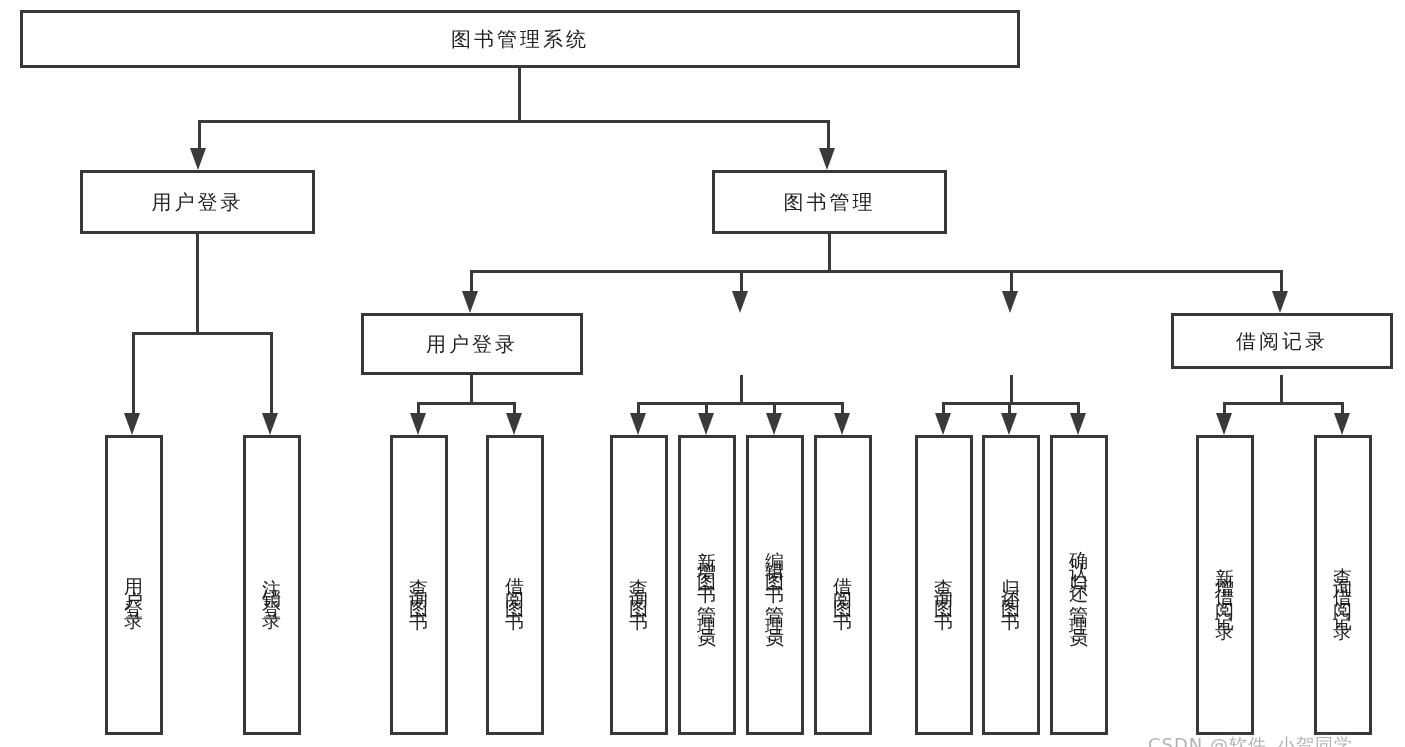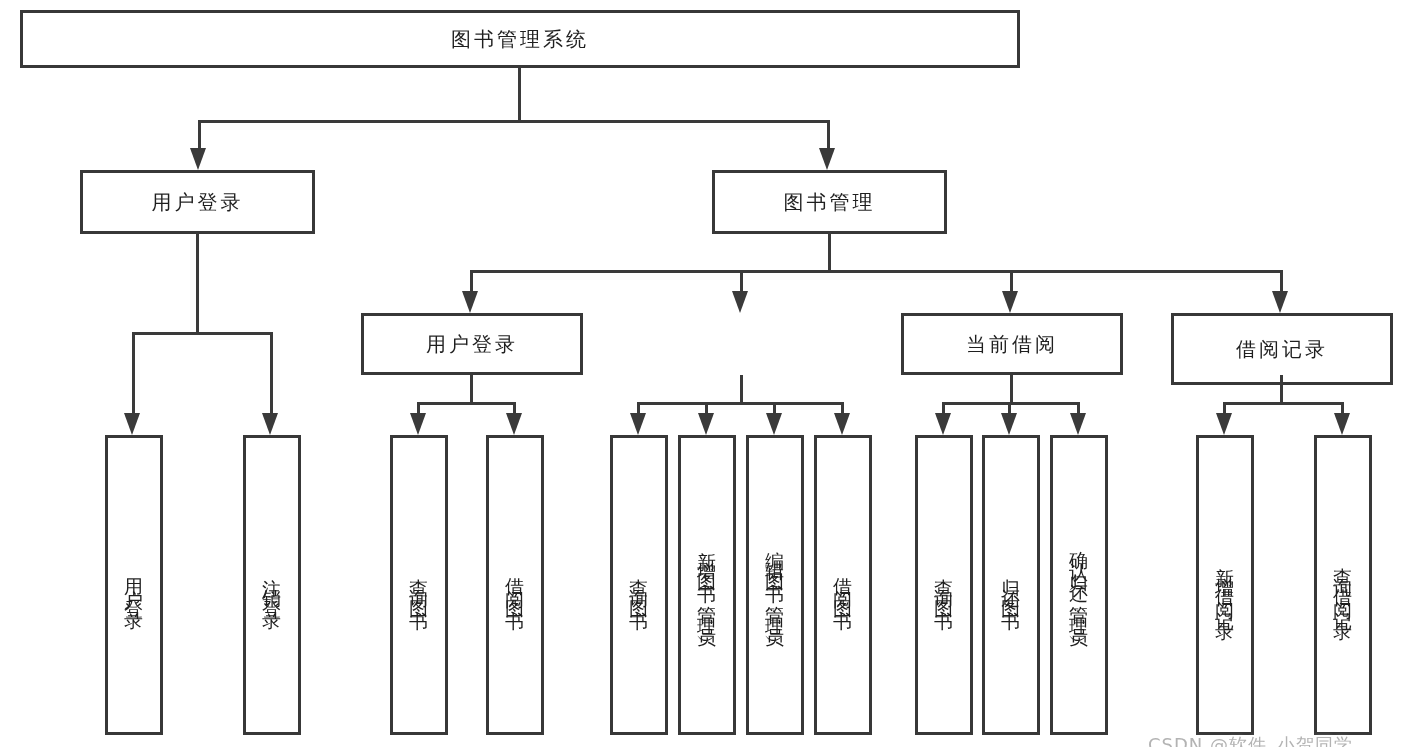--- a/index.html
+++ b/index.html
@@ -77,24 +77,21 @@
   <div class="ln lnv" style="left:740px;top:270px;height:23px"></div>
   <div class="arw" style="left:732px;top:291px"></div>
   <div class="ln lnv" style="left:1010px;top:270px;height:23px"></div>
   <div class="arw" style="left:1002px;top:291px"></div>
   <div class="ln lnv" style="left:1280px;top:270px;height:23px"></div>
   <div class="arw" style="left:1272px;top:291px"></div>
 
   <div class="node" style="left:361px;top:313px;width:222px;height:62px">
     <span>用户登录</span>
   </div>
-  <div class="node" style="left:901px;top:313px;width:222px;height:62px">
-    <span>当前借阅</span>
-  </div>
-  <div class="node" style="left:1171px;top:313px;width:222px;height:72px">
+  <div class="node" style="left:1171px;top:313px;width:222px;height:56px">
     <span>借阅记录</span>
   </div>
 
   <div class="ln lnv" style="left:470px;top:375px;height:30px"></div>
   <div class="ln lnh" style="left:417px;top:402px;width:99px"></div>
   <div class="ln lnv" style="left:417px;top:402px;height:13px"></div>
   <div class="arw" style="left:410px;top:413px"></div>
   <div class="ln lnv" style="left:513px;top:402px;height:13px"></div>
   <div class="arw" style="left:506px;top:413px"></div>
 

